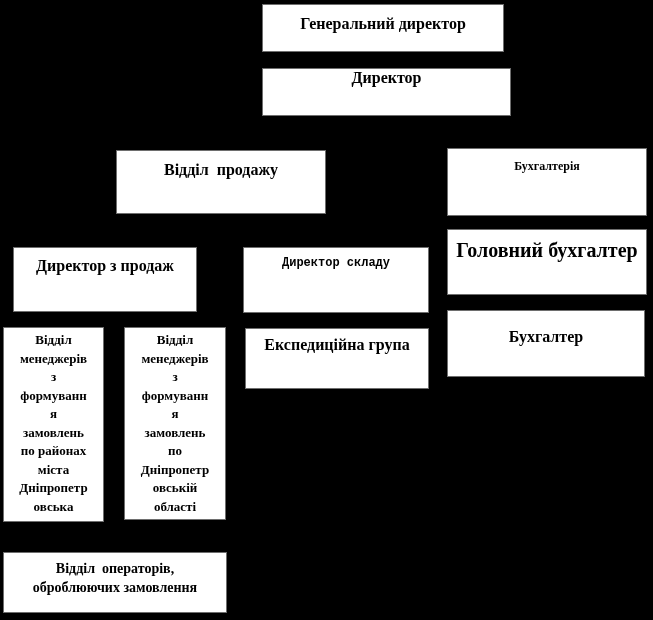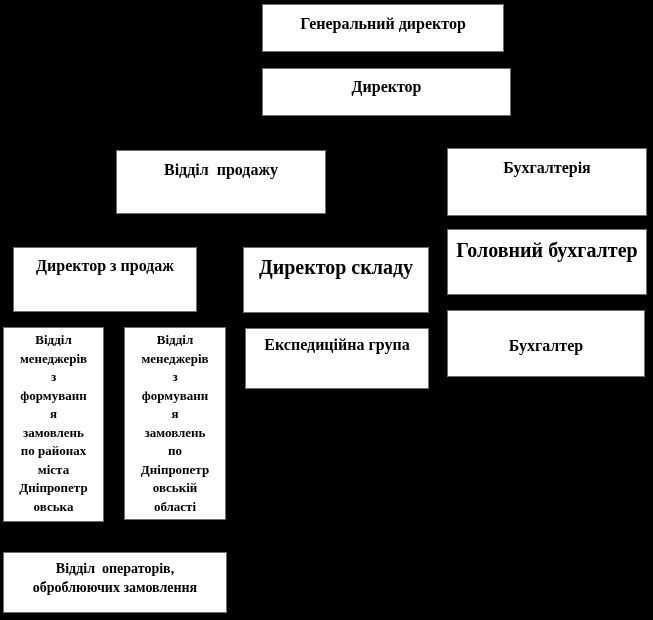--- a/index.html
+++ b/index.html
@@ -21,27 +21,27 @@
     box-sizing:border-box;
     background:var(--node-fill);
     border:1px solid var(--node-border);
     color:var(--node-text);
     font-weight:bold;
     text-align:center;
     white-space:pre-wrap;
     line-height:1.18;
   }
   .b1 {left:262px;top:4px;  width:242px;height:48px;font-size:16px;padding-top:10px;}
-  .b2 {left:262px;top:68px; width:249px;height:48px;font-size:16px;padding-top:9px;}
+  .b2 {left:262px;top:68px; width:249px;height:48px;font-size:16px;}
   .b3 {left:116px;top:150px;width:210px;height:64px;font-size:16px;padding-top:10px;}
-  .b4 {left:447px;top:148px;width:200px;height:68px;font-size:16px;padding-top:10px;}
+  .b4 {left:447px;top:148px;width:200px;height:68px;font-size:12px;padding-top:10px;}
   .b5 {left:13px; top:247px;width:184px;height:65px;font-size:16px;padding-top:9px;}
-  .b6 {left:243px;top:247px;width:186px;height:66px;font-size:20px;padding-top:8px;}
+  .b6 {left:243px;top:247px;width:186px;height:66px;font-size:12px;padding-top:8px;font-family:Liberation Mono, monospace;}
   .b7 {left:447px;top:229px;width:200px;height:66px;font-size:20px;padding-top:9px;}
-  .b8 {left:447px;top:310px;width:198px;height:67px;font-size:16px;padding-top:26px;}
+  .b8 {left:447px;top:310px;width:198px;height:67px;font-size:16px;padding-top:17px;}
   .b9 {left:3px;  top:327px;width:101px;height:195px;font-size:13px;line-height:18.5px;padding-top:3px;}
   .b10{left:124px;top:327px;width:102px;height:193px;font-size:13px;line-height:18.5px;padding-top:3px;}
   .b11{left:245px;top:328px;width:184px;height:61px;font-size:16px;padding-top:7px;}
   .b12{left:3px;  top:552px;width:224px;height:61px;font-size:14px;line-height:19px;padding-top:6px;}
 </style>
 </head>
 <body>
 
 <div id="canvas">
   <div class="box b1">Генеральний директор</div>

